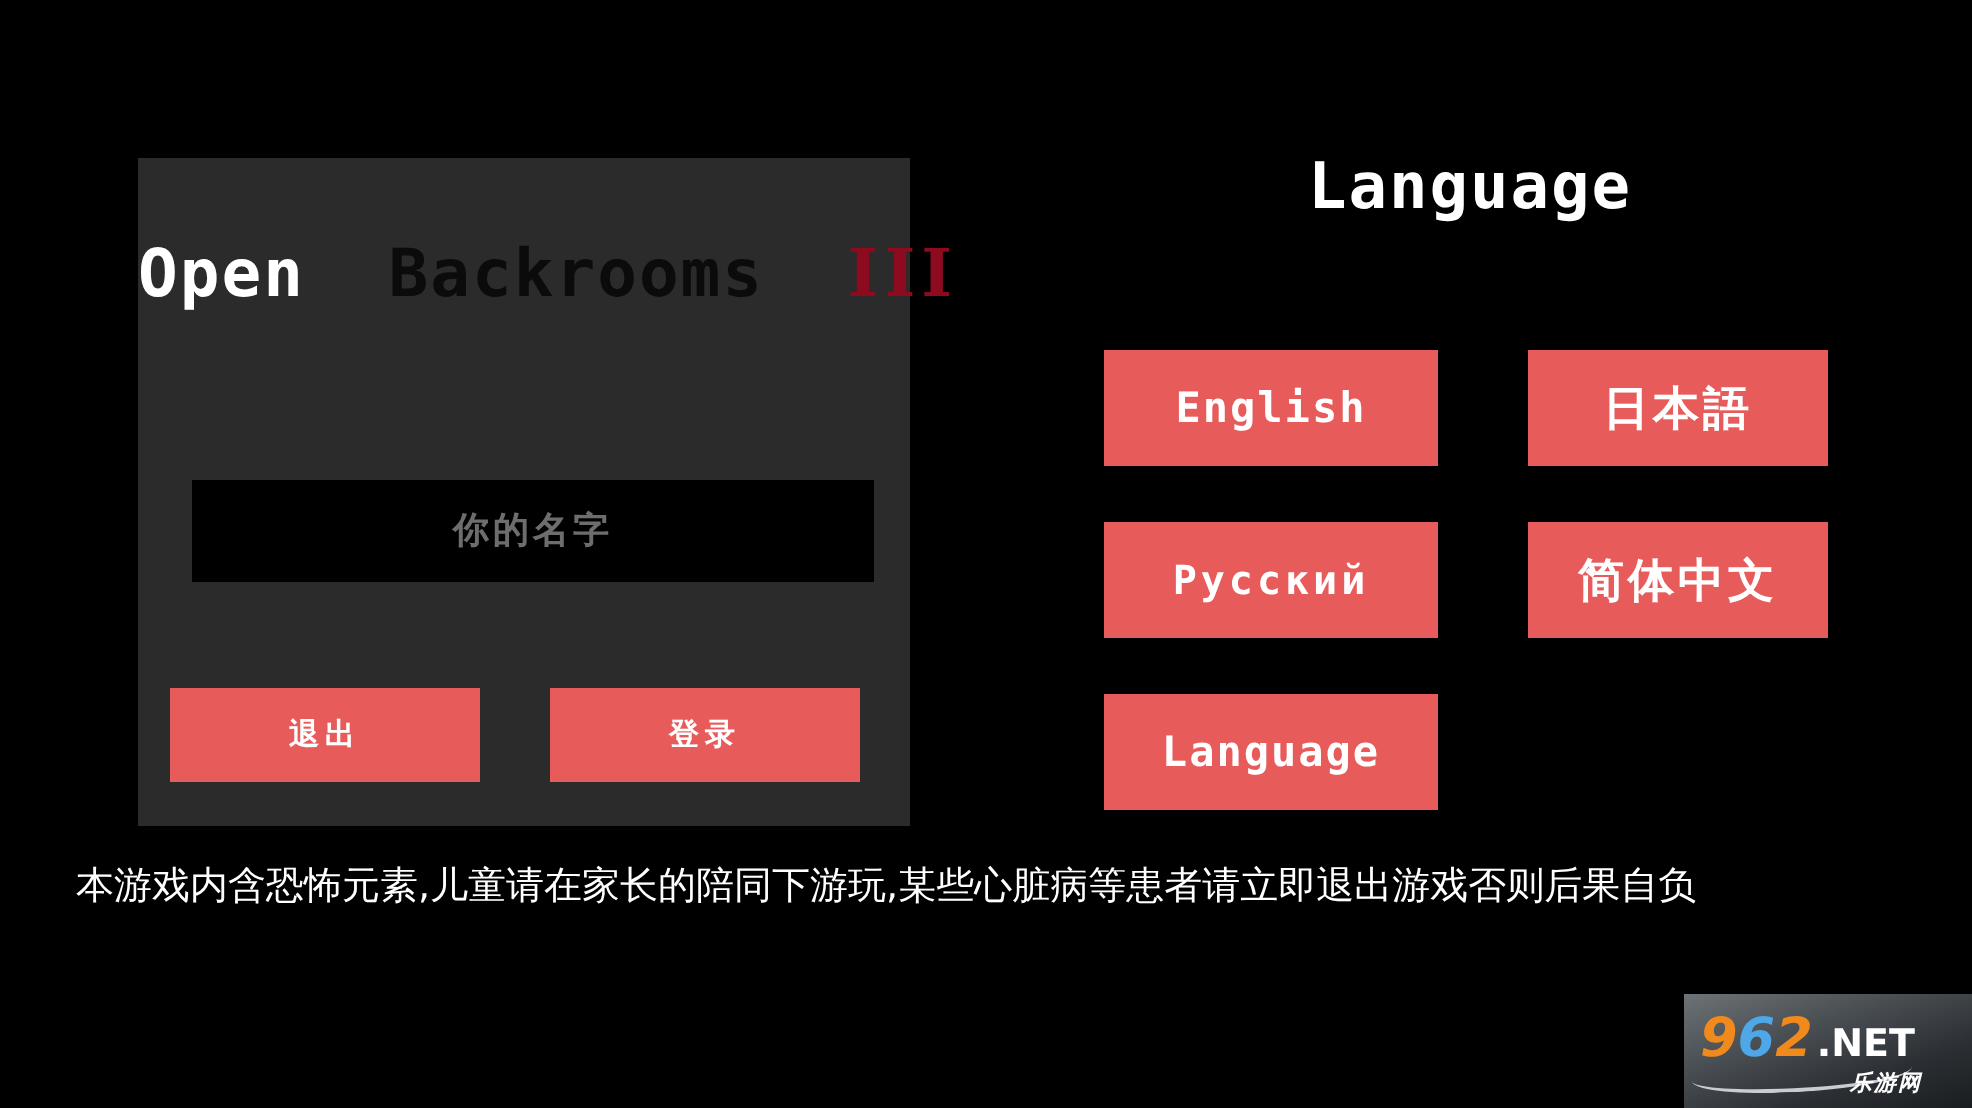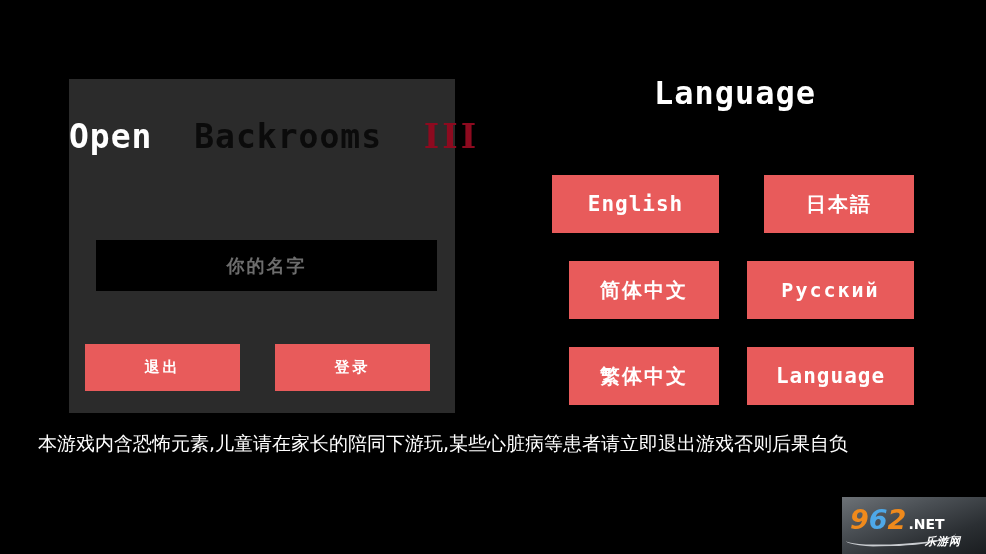--- a/index.html
+++ b/index.html
@@ -139,21 +139,21 @@
     font-family: "DejaVu Sans Mono", "Liberation Mono", monospace;
     font-size: 21px;
     letter-spacing: 1px;
   }
   .lang-btn.cyrillic {
     font-family: "DejaVu Sans Mono", "Liberation Mono", monospace;
     font-size: 20px;
     letter-spacing: 2px;
   }
   .lang-btn.cjk {
-    font-size: 20px;
+    font-size: 23px;
     letter-spacing: 2px;
     margin-left: 17px;
   }
 
   
   #warning-text {
     position: absolute;
     left: 38px;
     top: 431px;
     width: 910px;
@@ -181,21 +181,21 @@
     top: 7px;
     display: flex;
     align-items: baseline;
     font-family: "DejaVu Sans", "Liberation Sans", sans-serif;
     font-weight: bold;
     font-style: italic;
   }
   #wm-9  { color: #f08a1c; font-size: 27px; }
   #wm-6  { color: #4ea8e8; font-size: 27px; }
   #wm-2  { color: #f08a1c; font-size: 27px; }
-  #wm-net{ color: #ffffff; font-size: 14px; font-style: normal; letter-spacing: 0px; margin-left: 2px; }
+  #wm-net{ color: #ffffff; font-size: 19px; font-style: normal; letter-spacing: 0px; margin-left: 2px; }
   #wm-cn {
     position: absolute;
     right: 25px;
     bottom: 5px;
     color: #ffffff;
     font-family: "DejaVu Sans", "Liberation Sans", sans-serif;
     font-size: 11px;
     font-weight: bold;
     letter-spacing: 1px;
     font-style: italic;
@@ -227,23 +227,22 @@
     <button class="panel-btn" id="exit-button">退出</button>
 
     <button class="panel-btn" id="login-button">登录</button>
   </div>
 
   <div id="language-heading">Language</div>
 
   <div id="language-grid">
     <button class="lang-btn latin">English</button>
     <button class="lang-btn cjk">日本語</button>
+    <button class="lang-btn cyrillic">Русский</button>
     <button class="lang-btn cjk">简体中文</button>
-    <button class="lang-btn cyrillic">Русский</button>
-    <button class="lang-btn cjk">繁体中文</button>
     <button class="lang-btn latin">Language</button>
   </div>
 
   <div id="warning-text">本游戏内含恐怖元素,儿童请在家长的陪同下游玩,某些心脏病等患者请立即退出游戏否则后果自负</div>
 
   <div id="watermark">
     <div id="wm-swoosh"></div>
     <div id="wm-row">
       <span id="wm-9">9</span>
       <span id="wm-6">6</span>

